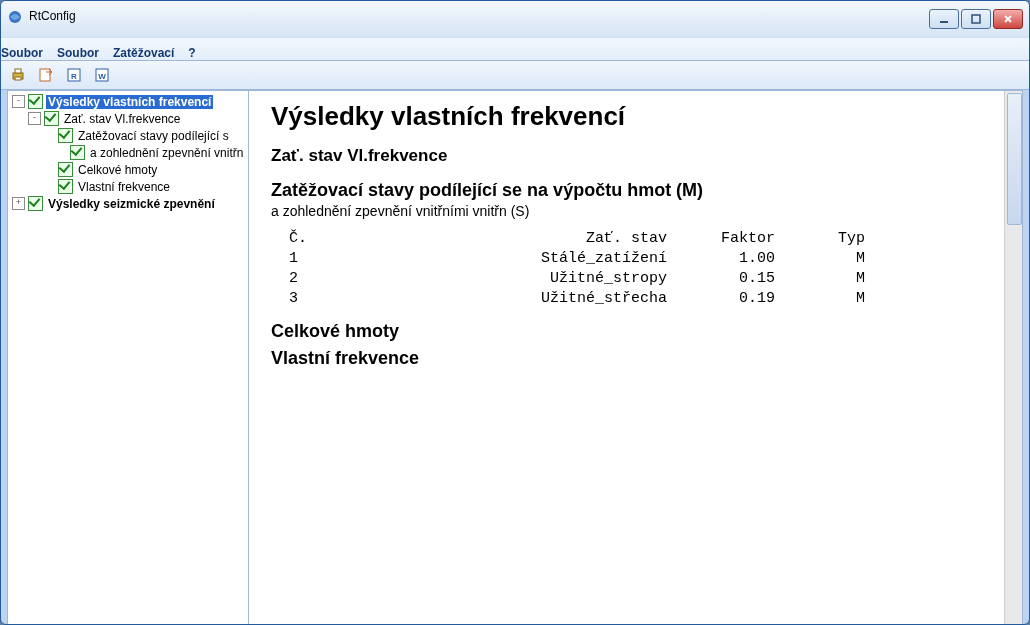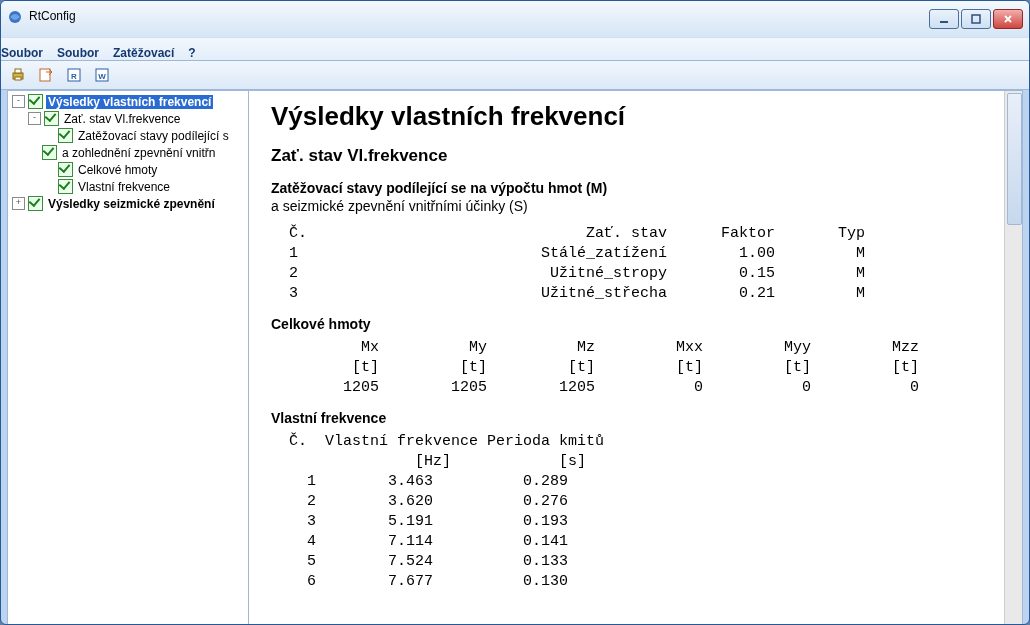--- a/index.html
+++ b/index.html
@@ -26,21 +26,21 @@
   .chk{width:13px;height:13px;border:1px solid #3c8b3c;background:#eaffea;margin-right:3px;flex-shrink:0;position:relative;}
   .chk::after{content:"";position:absolute;left:2px;top:-1px;width:5px;height:8px;border-right:2px solid #1a7f1a;border-bottom:2px solid #1a7f1a;transform:rotate(40deg);}
   .node .lbl{padding:0 2px;}
   .node.sel .lbl{background:#2a6bd1;color:#fff;}
   .content{flex:1;position:relative;overflow:hidden;}
   .scroll{position:absolute;top:0;right:0;width:17px;height:100%;background:#e9e9e9;border-left:1px solid #cfcfcf;}
   .thumb{position:absolute;left:2px;top:2px;width:13px;height:130px;background:linear-gradient(#e8eff8,#c7d8ee);border:1px solid #9fb8d8;border-radius:2px;}
   .doc{padding:8px 22px 8px 22px;font-family:Arial,Helvetica,sans-serif;color:#000;}
   .doc h1{font-size:26px;font-weight:bold;margin:2px 0 14px 0;}
   .doc h2{font-size:17px;font-weight:bold;margin:2px 0 14px 0;}
-  .doc h3{font-size:14px;font-weight:bold;margin:6px 0 2px 0;}
+  .doc h3{font-size:18px;font-weight:bold;margin:6px 0 2px 0;}
   .sub{font-size:14px;margin:0 0 10px 0;}
   pre.tbl{font-family:"Consolas","Courier New",monospace;font-size:15px;line-height:20px;margin:6px 0 12px 0;white-space:pre;}
 </style>
 </head>
 <body>
 
 <div class="window">
 
   <div class="titlebar">
     <svg class="app-icon" viewBox="0 0 16 16">
@@ -112,21 +112,21 @@
         <div class="node" style="padding-left: 20px;">
           <div class="toggle">-</div>
           <div class="chk"></div>
           <div class="lbl">Zať. stav Vl.frekvence</div>
         </div>
         <div class="node" style="padding-left: 36px;">
           <div class="toggle none"></div>
           <div class="chk"></div>
           <div class="lbl">Zatěžovací stavy podílející s</div>
         </div>
-        <div class="node" style="padding-left: 20px;">
+        <div class="node" style="padding-left: 48px;">
           <div class="toggle none"></div>
           <div class="chk"></div>
           <div class="lbl">a zohlednění zpevnění vnitřn</div>
         </div>
         <div class="node" style="padding-left: 36px;">
           <div class="toggle none"></div>
           <div class="chk"></div>
           <div class="lbl">Celkové hmoty</div>
         </div>
         <div class="node" style="padding-left: 36px;">
@@ -140,40 +140,29 @@
           <div class="lbl" style="font-weight: bold;">Výsledky seizmické zpevnění</div>
         </div>
       </div>
 
     <div class="content">
       <div class="doc">
         <h1>Výsledky vlastních frekvencí</h1>
         <h2>Zať. stav Vl.frekvence</h2>
 
         <h3>Zatěžovací stavy podílející se na výpočtu hmot (M)</h3>
-        <div class="sub">a seizmické zpevnění vnitřními účinky (S)</div>
+        <div class="sub">a zohlednění zpevnění vnitřními vnitřn (S)</div>
         <pre class="tbl" id="tbl-loads">  Č.                               Zať. stav      Faktor       Typ
   1                           Stálé_zatížení        1.00         M
   2                            Užitné_stropy        0.15         M
-  3                           Užitné_střecha        0.21         M</pre>
+  3                           Užitné_střecha        0.19         M</pre>
 
         <h3>Celkové hmoty</h3>
-        <pre class="tbl" id="tbl-mass">          Mx          My          Mz         Mxx         Myy         Mzz
-         [t]         [t]         [t]         [t]         [t]         [t]
-        1205        1205        1205           0           0           0</pre>
 
         <h3>Vlastní frekvence</h3>
-        <pre class="tbl" id="tbl-freq">  Č.  Vlastní frekvence Perioda kmitů 
-                [Hz]            [s]
-    1        3.463          0.289
-    2        3.620          0.276
-    3        5.191          0.193
-    4        7.114          0.141
-    5        7.524          0.133
-    6        7.677          0.130</pre>
       </div>
       <div class="scroll">
         <div class="thumb"></div>
       </div>
     </div>
   </div>
 
 </div>
 
 </body></html>

